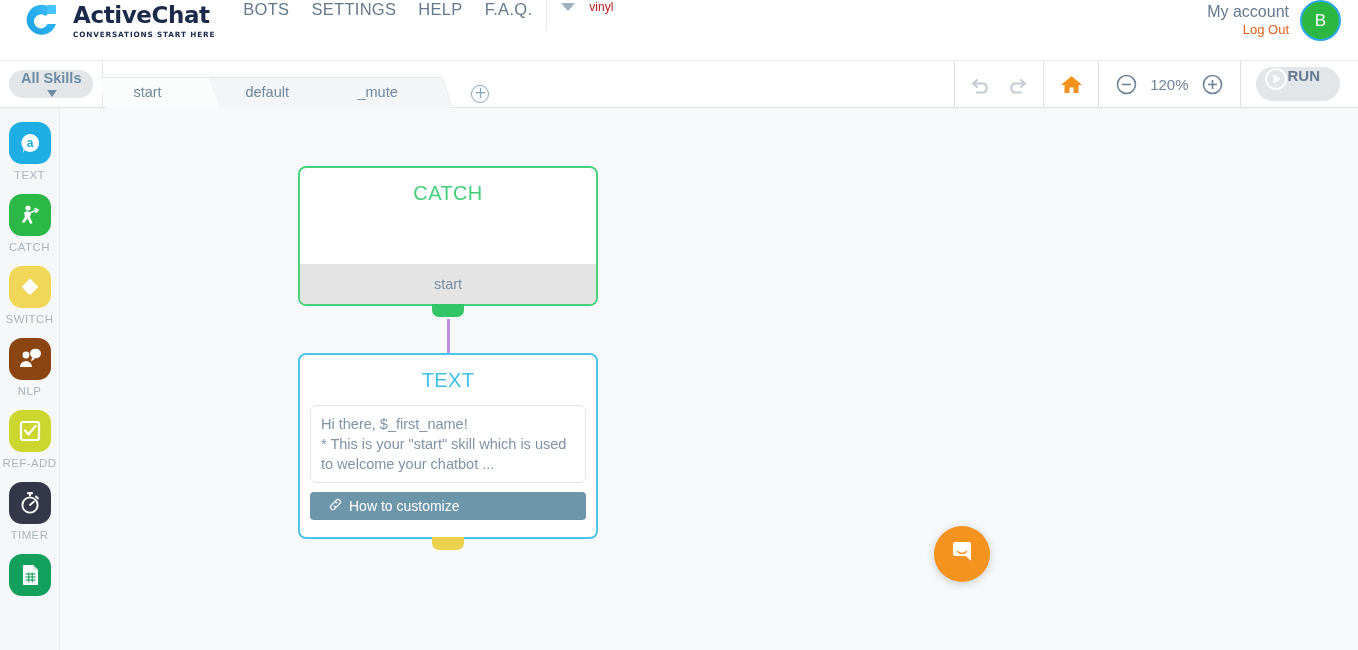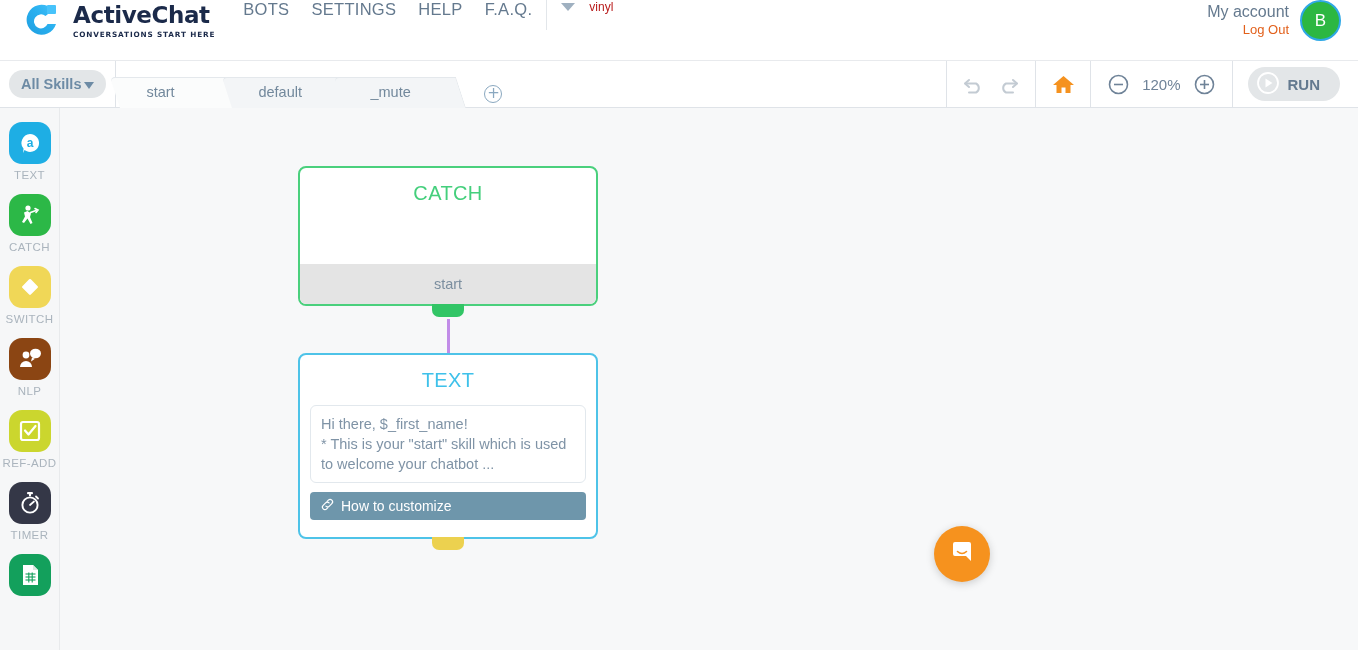--- a/index.html
+++ b/index.html
@@ -85,20 +85,21 @@
     border-bottom: 1px solid #dfe3e8;
     display: flex; align-items: center;
   }
   .skills-btn {
     margin-left: 9px;
     height: 28px; padding: 0 12px;
     background: #e3e6e8; border-radius: 14px;
     display: flex; align-items: center; gap: 2px;
     font-size: 14.5px; font-weight: bold; color: #6d8ba5;
     cursor: pointer;
+    flex-direction: column;
   }
   .skills-caret {
     width: 0; height: 0;
     border-left: 5px solid transparent;
     border-right: 5px solid transparent;
     border-top: 7px solid #6d8ba5;
     margin-left: 1px; margin-top: 2px;
   }
   .skills-sep { width: 1px; height: 47px; background: #dfe3e8; margin-left: 9px; }
 
@@ -142,21 +143,21 @@
   }
   .icon-btn {
     width: 34px; height: 34px;
     display: flex; align-items: center; justify-content: center;
     cursor: pointer;
   }
   .zoom-label { font-size: 15px; color: #6f8398; margin: 0 7px; }
   .run-btn {
     height: 34px; padding: 0 20px 0 8px;
     background: #e3e6e8; border-radius: 17px;
-    display: flex; align-items: center; gap: 8px;
+    display: flex; align-items: flex-start; 
     font-size: 15px; font-weight: bold; color: #63798f;
     cursor: pointer; margin-left: 5px; margin-right: 8px;
   }
 
   
   .sidebar {
     position: absolute; top: 108px; left: 0;
     width: 60px; height: 542px;
     background: #f6f7f8;
     border-right: 1px solid #e8eaec;
@@ -249,21 +250,21 @@
     background: #ffffff;
     white-space: pre-line;
     cursor: text;
   }
   .howto-btn {
     margin: 9px 10px 0 10px;
     height: 28px;
     background: #6e96ab;
     border-radius: 4px;
     display: flex; align-items: center; gap: 6px;
-    padding-left: 10px;
+    padding-left: 18px;
     color: #ffffff; font-size: 14px;
     cursor: pointer;
   }
   #text-conn { bottom: -13px; background: #ecd14f; }
 
   
   .intercom {
     position: absolute;
     left: 874px; top: 418px;
     width: 56px; height: 56px;

